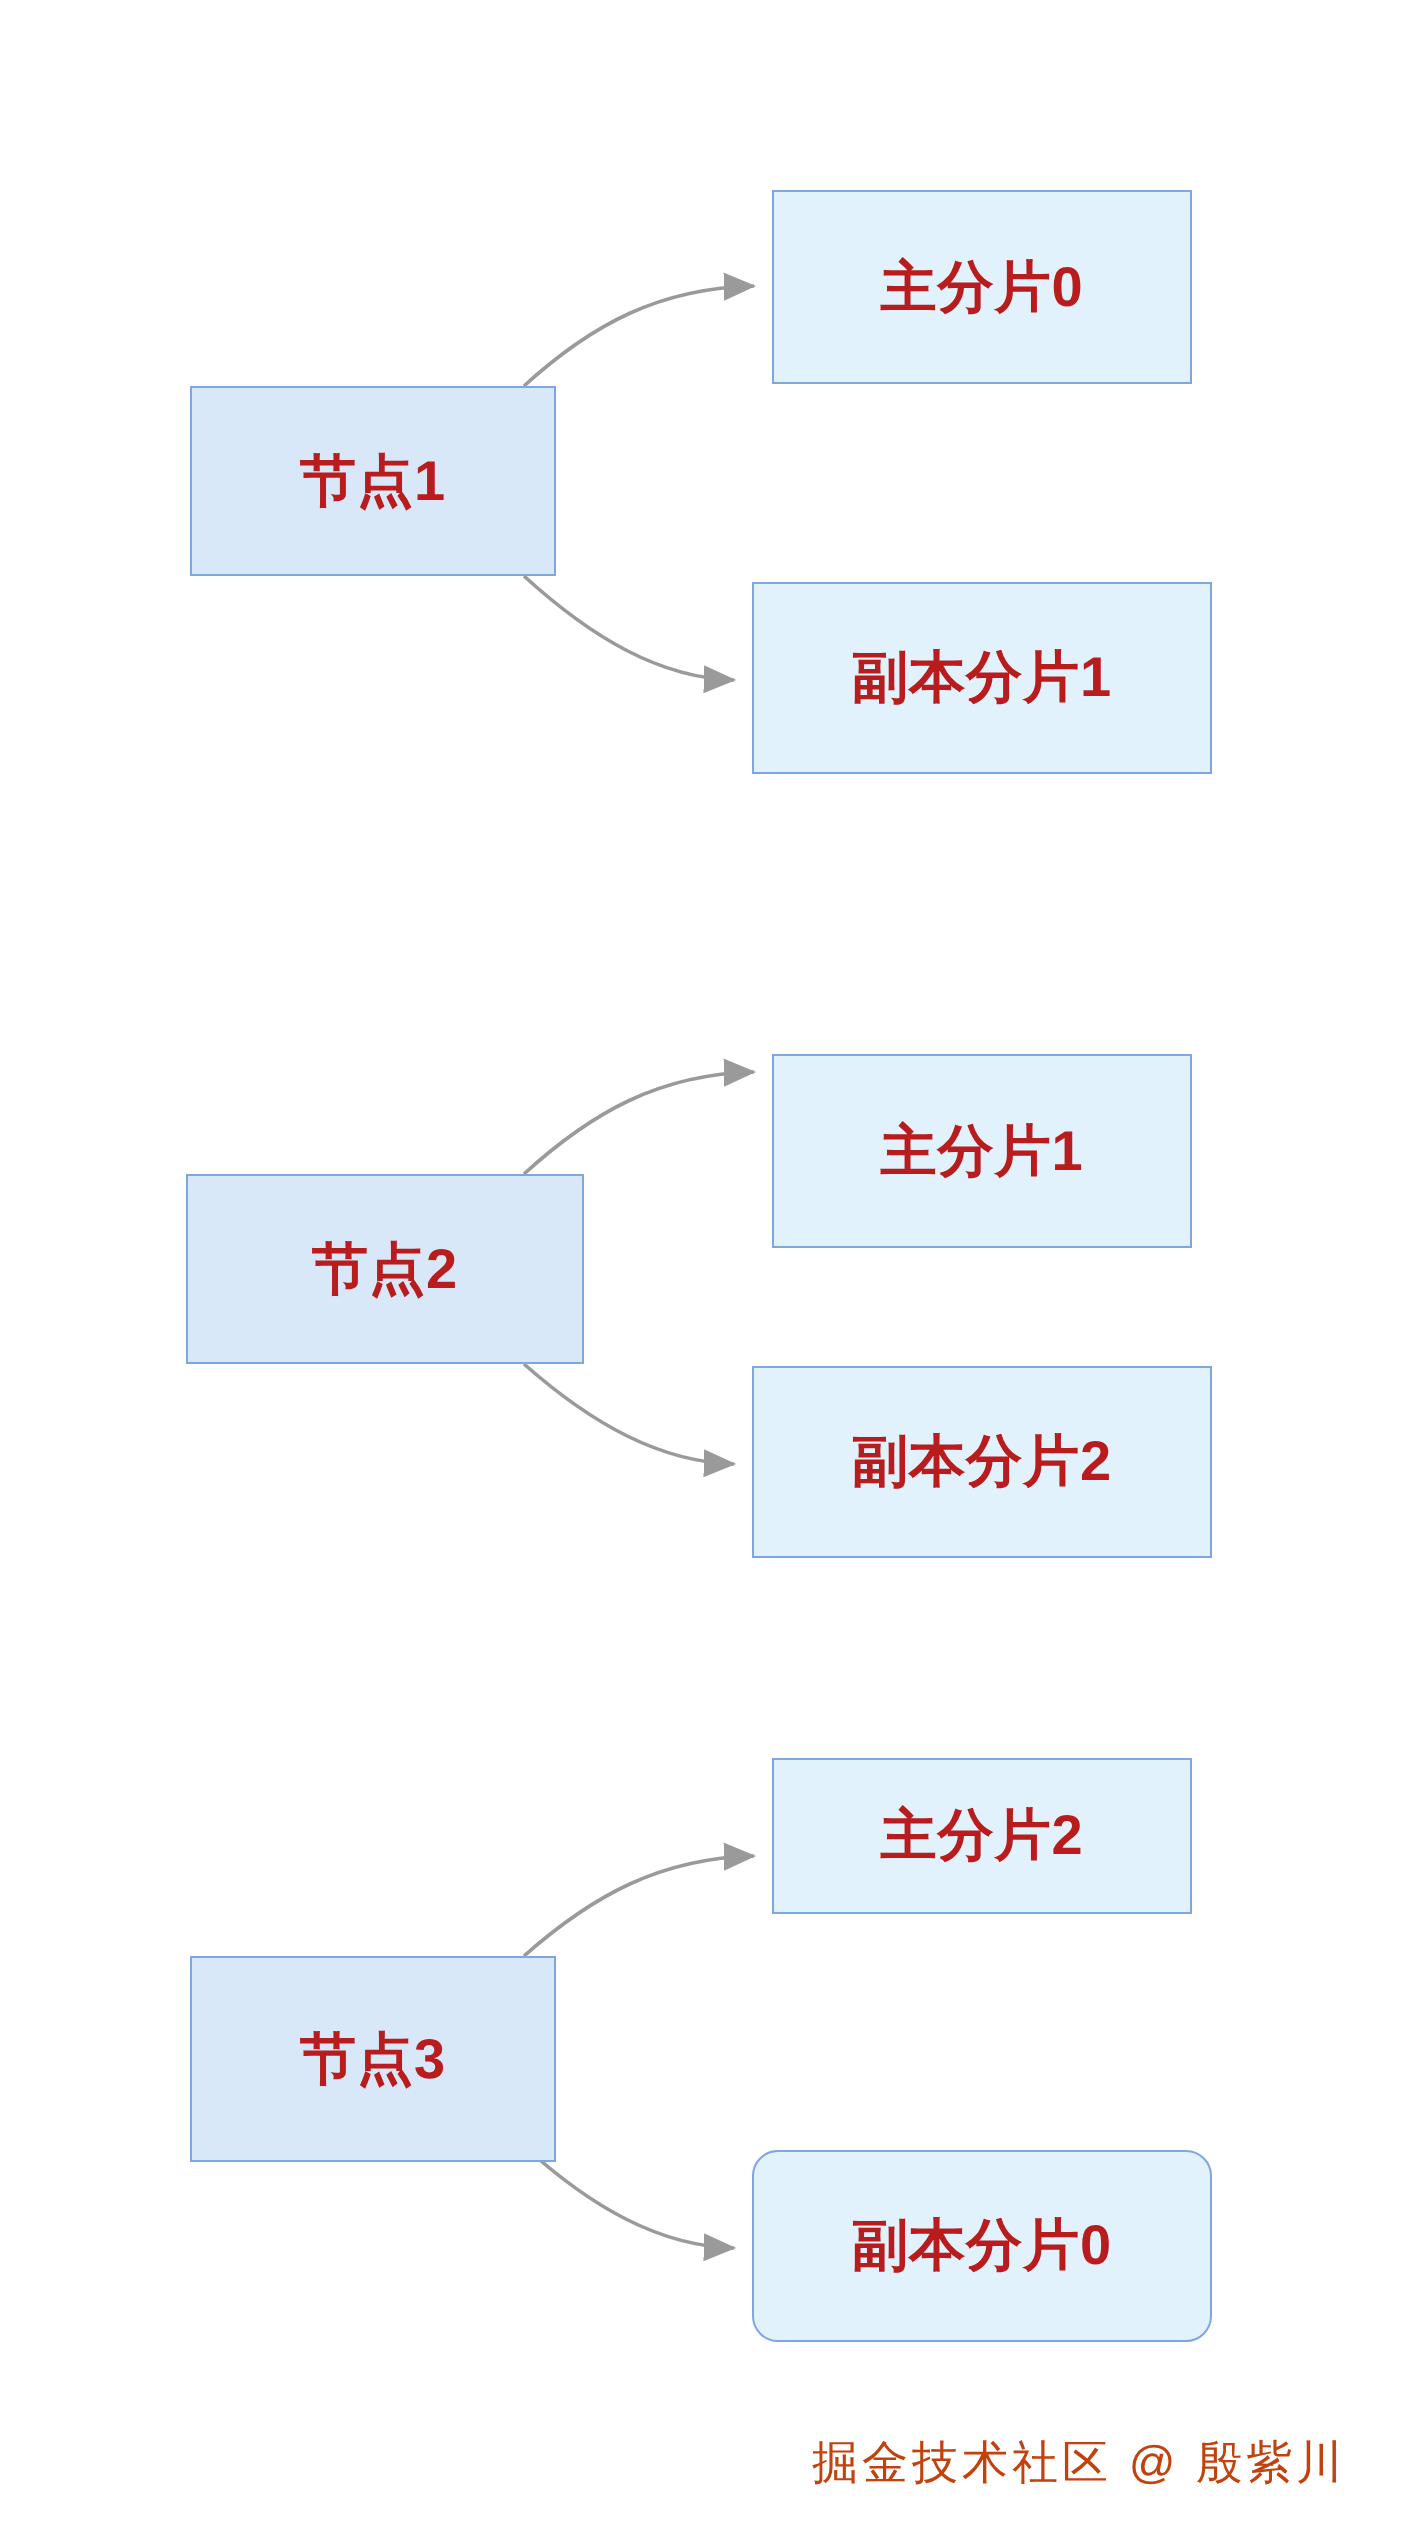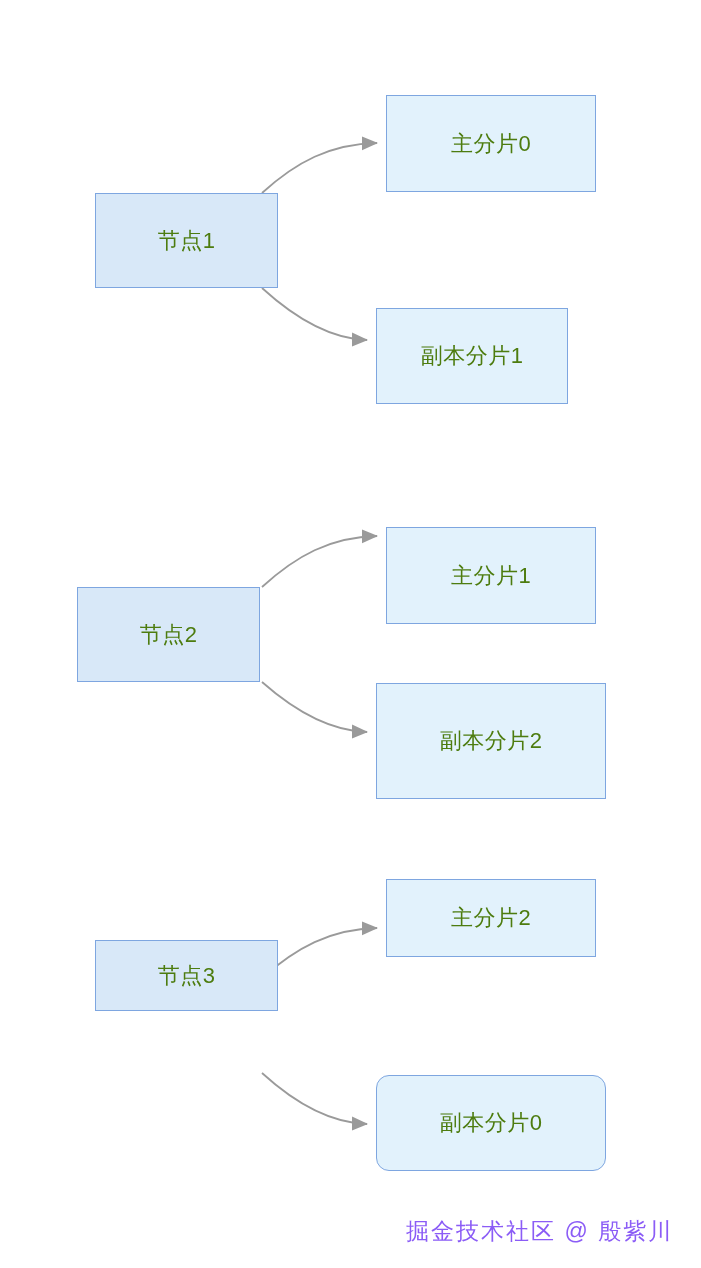--- a/index.html
+++ b/index.html
@@ -37,30 +37,31 @@
   .shard-box {
     position: absolute;
     box-sizing: border-box;
     background: #e2f2fc;
     border: 1px solid #7ea6e0;
     display: flex;
     align-items: center;
     justify-content: center;
   }
   .box-label {
-    font-size: 22px;
-    color: #4d7c0f;
+    font-size: 28px;
+    color: #b91c1c;
     line-height: 1;
     letter-spacing: 0.5px;
     white-space: nowrap;
+    font-weight: bold;
   }
   .watermark {
     position: absolute;
     font-size: 23px;
-    color: #8b5cf6;
+    color: #c2410c;
     letter-spacing: 2px;
     white-space: nowrap;
   }
 </style>
 </head>
 <body>
 
 <div id="canvas">
 
   <svg class="edge-layer" viewBox="0 0 701 1268" width="701" height="1268">
@@ -79,35 +80,35 @@
     <path d="M 262,978 C 296,948 330,929 377,928" fill="none" stroke="#9a9a9a" stroke-width="1.8" marker-end="url(#arrowhead)"></path>
     <path d="M 262,1073 C 296,1104 330,1123 367,1124" fill="none" stroke="#9a9a9a" stroke-width="1.8" marker-end="url(#arrowhead)"></path>
   </svg>
 
   <div class="node-box" style="left:95px; top:193px; width:183px; height:95px;">
     <span class="box-label">节点1</span>
   </div>
   <div class="shard-box" style="left:386px; top:95px; width:210px; height:97px;">
     <span class="box-label">主分片0</span>
   </div>
-  <div class="shard-box" style="left:376px; top:308px; width:192px; height:96px;">
+  <div class="shard-box" style="left:376px; top:291px; width:230px; height:96px;">
     <span class="box-label">副本分片1</span>
   </div>
 
-  <div class="node-box" style="left:77px; top:587px; width:183px; height:95px;">
+  <div class="node-box" style="left:93px; top:587px; width:199px; height:95px;">
     <span class="box-label">节点2</span>
   </div>
   <div class="shard-box" style="left:386px; top:487px; width:210px; height:97px;margin-top:40px;">
     <span class="box-label">主分片1</span>
   </div>
-  <div class="shard-box" style="left:376px; top:683px; width:230px; height:116px;">
+  <div class="shard-box" style="left:376px; top:683px; width:230px; height:96px;">
     <span class="box-label">副本分片2</span>
   </div>
 
-  <div class="node-box" style="left:95px; top:940px; width:183px; height:71px;">
+  <div class="node-box" style="left:95px; top:978px; width:183px; height:103px;">
     <span class="box-label">节点3</span>
   </div>
   <div class="shard-box" style="left:386px; top:879px; width:210px; height:78px;">
     <span class="box-label">主分片2</span>
   </div>
   <div class="shard-box" style="left:376px; top:1075px; width:230px; height:96px;border-radius:13px;">
     <span class="box-label">副本分片0</span>
   </div>
 
   <div class="watermark" style="left:406px; top:1216px;">掘金技术社区 @ 殷紫川</div>

